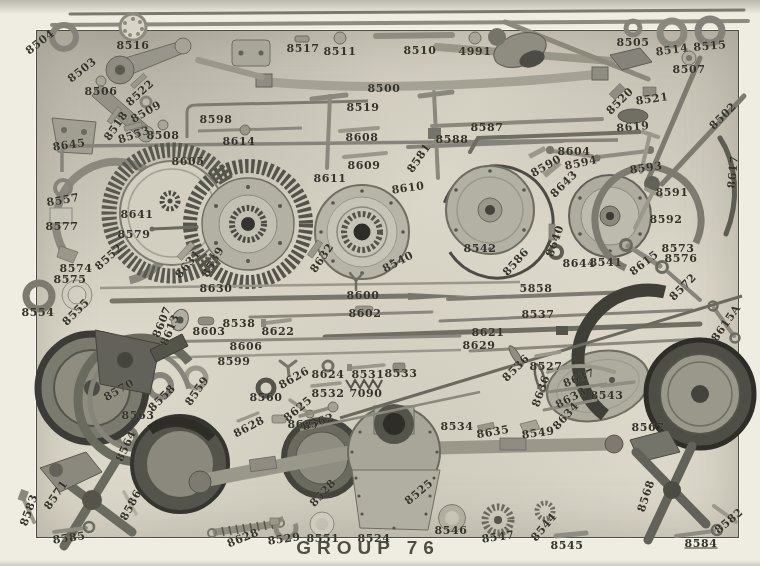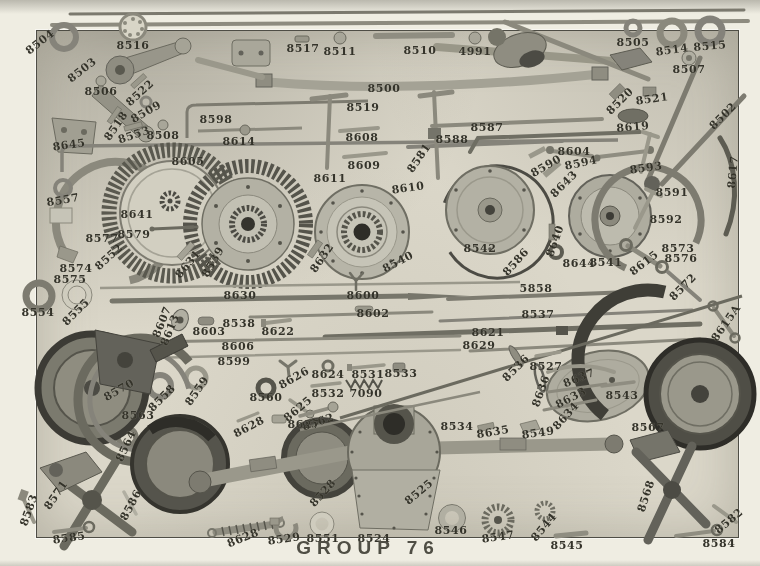--- a/index.html
+++ b/index.html
@@ -420,21 +420,21 @@
       <span class="part-label" style="left: 364px; top: 165px; transform: translate(-50%, -50%) rotate(0deg);">8609</span>
       <span class="part-label" style="left: 408px; top: 188px; transform: translate(-50%, -50%) rotate(-8deg);">8610</span>
       <span class="part-label" style="left: 419px; top: 158px; transform: translate(-50%, -50%) rotate(-55deg);">8581</span>
       <span class="part-label" style="left: 546px; top: 166px; transform: translate(-50%, -50%) rotate(-30deg);">8590</span>
       <span class="part-label" style="left: 581px; top: 163px; transform: translate(-50%, -50%) rotate(-12deg);">8594</span>
       <span class="part-label" style="left: 646px; top: 168px; transform: translate(-50%, -50%) rotate(-8deg);">8593</span>
       <span class="part-label" style="left: 564px; top: 184px; transform: translate(-50%, -50%) rotate(-45deg);">8643</span>
       <span class="part-label" style="left: 672px; top: 192px; transform: translate(-50%, -50%) rotate(0deg);">8591</span>
       <span class="part-label" style="left: 666px; top: 219px; transform: translate(-50%, -50%) rotate(0deg);">8592</span>
       <span class="part-label" style="left: 63px; top: 200px; transform: translate(-50%, -50%) rotate(-10deg);">8557</span>
-      <span class="part-label" style="left: 62px; top: 238px; transform: translate(-50%, -50%) rotate(0deg); margin-left: 40px;">8577</span>
+      <span class="part-label" style="left: 62px; top: 226px; transform: translate(-50%, -50%) rotate(0deg);">8577</span>
       <span class="part-label" style="left: 137px; top: 214px; transform: translate(-50%, -50%) rotate(0deg);">8641</span>
       <span class="part-label" style="left: 134px; top: 234px; transform: translate(-50%, -50%) rotate(0deg);">8579</span>
       <span class="part-label" style="left: 109px; top: 257px; transform: translate(-50%, -50%) rotate(-42deg);">8552</span>
       <span class="part-label" style="left: 70px; top: 268px; transform: translate(-50%, -50%) rotate(0deg); padding-left: 12px;">8574</span>
       <span class="part-label" style="left: 70px; top: 279px; transform: translate(-50%, -50%) rotate(0deg);">8575</span>
       <span class="part-label" style="left: 188px; top: 264px; transform: translate(-50%, -50%) rotate(-50deg);">8631</span>
       <span class="part-label" style="left: 213px; top: 262px; transform: translate(-50%, -50%) rotate(-60deg);">8539</span>
       <span class="part-label" style="left: 322px; top: 258px; transform: translate(-50%, -50%) rotate(-55deg);">8632</span>
       <span class="part-label" style="left: 398px; top: 262px; transform: translate(-50%, -50%) rotate(-28deg);">8540</span>
       <span class="part-label" style="left: 480px; top: 248px; transform: translate(-50%, -50%) rotate(0deg); text-align: center;">8542</span>
@@ -442,31 +442,31 @@
       <span class="part-label" style="left: 556px; top: 263px; transform: translate(-50%, -50%) rotate(0deg); padding-left: 46px;">8644</span>
       <span class="part-label" style="left: 516px; top: 262px; transform: translate(-50%, -50%) rotate(-48deg);">8586</span>
       <span class="part-label" style="left: 606px; top: 262px; transform: translate(-50%, -50%) rotate(0deg);">8541</span>
       <span class="part-label" style="left: 644px; top: 263px; transform: translate(-50%, -50%) rotate(-38deg);">8615</span>
       <span class="part-label" style="left: 678px; top: 248px; transform: translate(-50%, -50%) rotate(0deg);">8573</span>
       <span class="part-label" style="left: 681px; top: 258px; transform: translate(-50%, -50%) rotate(0deg);">8576</span>
       <span class="part-label" style="left: 38px; top: 312px; transform: translate(-50%, -50%) rotate(0deg);">8554</span>
       <span class="part-label" style="left: 76px; top: 312px; transform: translate(-50%, -50%) rotate(-45deg);">8555</span>
       <span class="part-label" style="left: 683px; top: 287px; transform: translate(-50%, -50%) rotate(-45deg);">8572</span>
       <span class="part-label" style="left: 726px; top: 323px; transform: translate(-50%, -50%) rotate(-55deg);">8615A</span>
-      <span class="part-label" style="left: 216px; top: 295px; transform: translate(-50%, -50%) rotate(0deg); margin-left: 24px;">8630</span>
+      <span class="part-label" style="left: 216px; top: 288px; transform: translate(-50%, -50%) rotate(0deg);">8630</span>
       <span class="part-label" style="left: 363px; top: 295px; transform: translate(-50%, -50%) rotate(0deg);">8600</span>
-      <span class="part-label" style="left: 365px; top: 313px; transform: translate(-50%, -50%) rotate(0deg); margin-left: 8px;">8602</span>
+      <span class="part-label" style="left: 365px; top: 313px; transform: translate(-50%, -50%) rotate(0deg);">8602</span>
       <span class="part-label" style="left: 278px; top: 331px; transform: translate(-50%, -50%) rotate(0deg);">8622</span>
       <span class="part-label" style="left: 488px; top: 332px; transform: translate(-50%, -50%) rotate(0deg);">8621</span>
       <span class="part-label" style="left: 479px; top: 345px; transform: translate(-50%, -50%) rotate(0deg);">8629</span>
       <span class="part-label" style="left: 162px; top: 322px; transform: translate(-50%, -50%) rotate(-68deg);">8607</span>
       <span class="part-label" style="left: 170px; top: 330px; transform: translate(-50%, -50%) rotate(-68deg);">8613</span>
       <span class="part-label" style="left: 209px; top: 331px; transform: translate(-50%, -50%) rotate(0deg);">8603</span>
       <span class="part-label" style="left: 239px; top: 323px; transform: translate(-50%, -50%) rotate(0deg);">8538</span>
-      <span class="part-label" style="left: 238px; top: 346px; transform: translate(-50%, -50%) rotate(0deg);">8606</span>
+      <span class="part-label" style="left: 246px; top: 346px; transform: translate(-50%, -50%) rotate(0deg);">8606</span>
       <span class="part-label" style="left: 234px; top: 361px; transform: translate(-50%, -50%) rotate(0deg);">8599</span>
       <span class="part-label" style="left: 536px; top: 288px; transform: translate(-50%, -50%) rotate(0deg);">5858</span>
       <span class="part-label" style="left: 538px; top: 314px; transform: translate(-50%, -50%) rotate(0deg);">8537</span>
       <span class="part-label" style="left: 294px; top: 378px; transform: translate(-50%, -50%) rotate(-30deg);">8626</span>
       <span class="part-label" style="left: 328px; top: 374px; transform: translate(-50%, -50%) rotate(0deg);">8624</span>
       <span class="part-label" style="left: 368px; top: 374px; transform: translate(-50%, -50%) rotate(0deg);">8531</span>
       <span class="part-label" style="left: 401px; top: 373px; transform: translate(-50%, -50%) rotate(0deg);">8533</span>
       <span class="part-label" style="left: 328px; top: 393px; transform: translate(-50%, -50%) rotate(0deg);">8532</span>
       <span class="part-label" style="left: 366px; top: 393px; transform: translate(-50%, -50%) rotate(0deg);">7090</span>
       <span class="part-label" style="left: 266px; top: 397px; transform: translate(-50%, -50%) rotate(0deg);">8560</span>
@@ -480,36 +480,36 @@
       <span class="part-label" style="left: 119px; top: 390px; transform: translate(-50%, -50%) rotate(-30deg);">8570</span>
       <span class="part-label" style="left: 126px; top: 446px; transform: translate(-50%, -50%) rotate(-65deg);">8564</span>
       <span class="part-label" style="left: 457px; top: 426px; transform: translate(-50%, -50%) rotate(0deg);">8534</span>
       <span class="part-label" style="left: 493px; top: 432px; transform: translate(-50%, -50%) rotate(-10deg);">8635</span>
       <span class="part-label" style="left: 546px; top: 366px; transform: translate(-50%, -50%) rotate(0deg);">8527</span>
       <span class="part-label" style="left: 516px; top: 368px; transform: translate(-50%, -50%) rotate(-45deg);">8536</span>
       <span class="part-label" style="left: 579px; top: 378px; transform: translate(-50%, -50%) rotate(-22deg);">8637</span>
       <span class="part-label" style="left: 541px; top: 391px; transform: translate(-50%, -50%) rotate(-70deg);">8636</span>
       <span class="part-label" style="left: 571px; top: 398px; transform: translate(-50%, -50%) rotate(-28deg);">8633</span>
       <span class="part-label" style="left: 566px; top: 416px; transform: translate(-50%, -50%) rotate(-48deg);">8634</span>
-      <span class="part-label" style="left: 622px; top: 395px; transform: translate(-50%, -50%) rotate(0deg);">8543</span>
+      <span class="part-label" style="left: 607px; top: 395px; transform: translate(-50%, -50%) rotate(0deg);">8543</span>
       <span class="part-label" style="left: 538px; top: 433px; transform: translate(-50%, -50%) rotate(-8deg);">8549</span>
       <span class="part-label" style="left: 648px; top: 427px; transform: translate(-50%, -50%) rotate(0deg);">8567</span>
       <span class="part-label" style="left: 56px; top: 495px; transform: translate(-50%, -50%) rotate(-55deg);">8571</span>
       <span class="part-label" style="left: 29px; top: 510px; transform: translate(-50%, -50%) rotate(-70deg);">8583</span>
       <span class="part-label" style="left: 131px; top: 505px; transform: translate(-50%, -50%) rotate(-62deg);">8586</span>
       <span class="part-label" style="left: 69px; top: 538px; transform: translate(-50%, -50%) rotate(-8deg);">8585</span>
       <span class="part-label" style="left: 243px; top: 538px; transform: translate(-50%, -50%) rotate(-22deg);">8628</span>
       <span class="part-label" style="left: 284px; top: 539px; transform: translate(-50%, -50%) rotate(-8deg);">8529</span>
       <span class="part-label" style="left: 323px; top: 538px; transform: translate(-50%, -50%) rotate(0deg);">8551</span>
       <span class="part-label" style="left: 374px; top: 538px; transform: translate(-50%, -50%) rotate(0deg);">8524</span>
       <span class="part-label" style="left: 323px; top: 493px; transform: translate(-50%, -50%) rotate(-48deg);">8528</span>
       <span class="part-label" style="left: 419px; top: 492px; transform: translate(-50%, -50%) rotate(-40deg);">8525</span>
       <span class="part-label" style="left: 451px; top: 530px; transform: translate(-50%, -50%) rotate(0deg);">8546</span>
       <span class="part-label" style="left: 498px; top: 537px; transform: translate(-50%, -50%) rotate(-8deg);">8547</span>
       <span class="part-label" style="left: 544px; top: 527px; transform: translate(-50%, -50%) rotate(-50deg);">8544</span>
       <span class="part-label" style="left: 567px; top: 545px; transform: translate(-50%, -50%) rotate(0deg);">8545</span>
       <span class="part-label" style="left: 646px; top: 496px; transform: translate(-50%, -50%) rotate(-72deg);">8568</span>
       <span class="part-label" style="left: 729px; top: 521px; transform: translate(-50%, -50%) rotate(-40deg);">8582</span>
-      <span class="part-label" style="left: 719px; top: 543px; transform: translate(-50%, -50%) rotate(0deg);">8584</span>
+      <span class="part-label" style="left: 701px; top: 543px; transform: translate(-50%, -50%) rotate(0deg); text-decoration: underline;">8584</span>
     </div>
 
   <div class="plate-title">GROUP 76</div>
 </div>
 
 </body></html>

